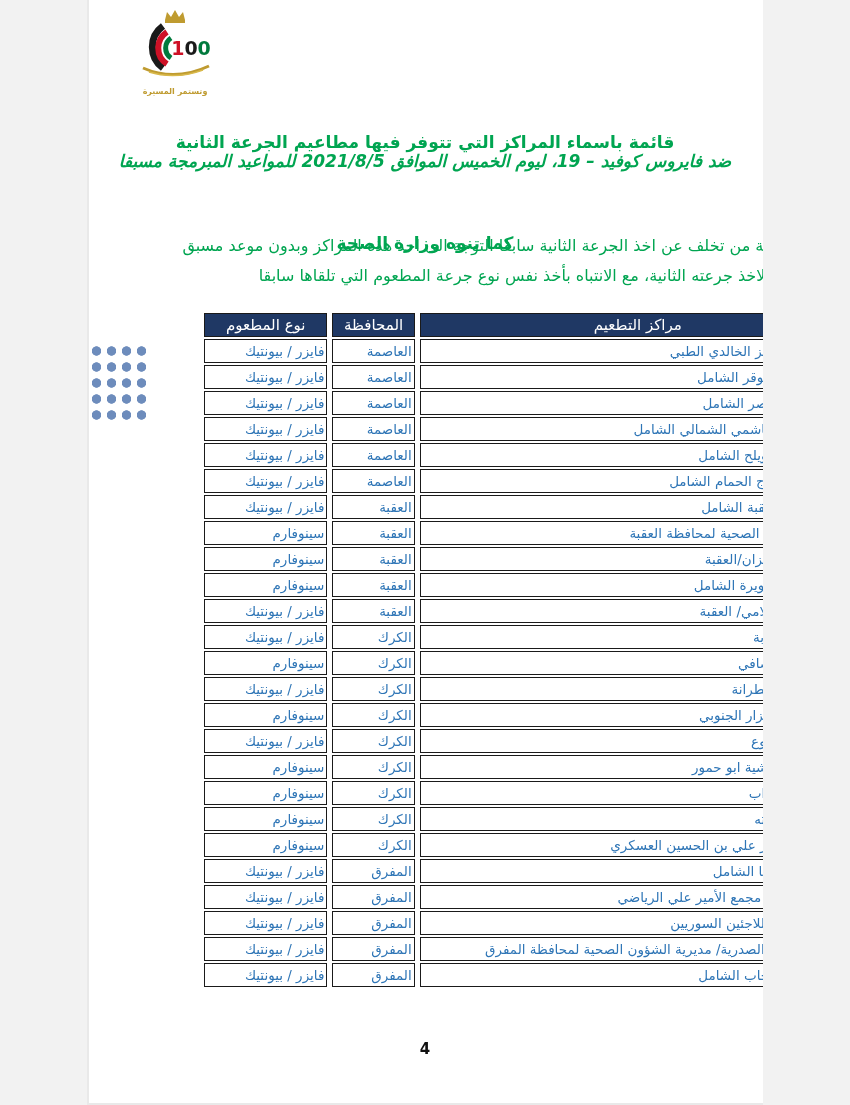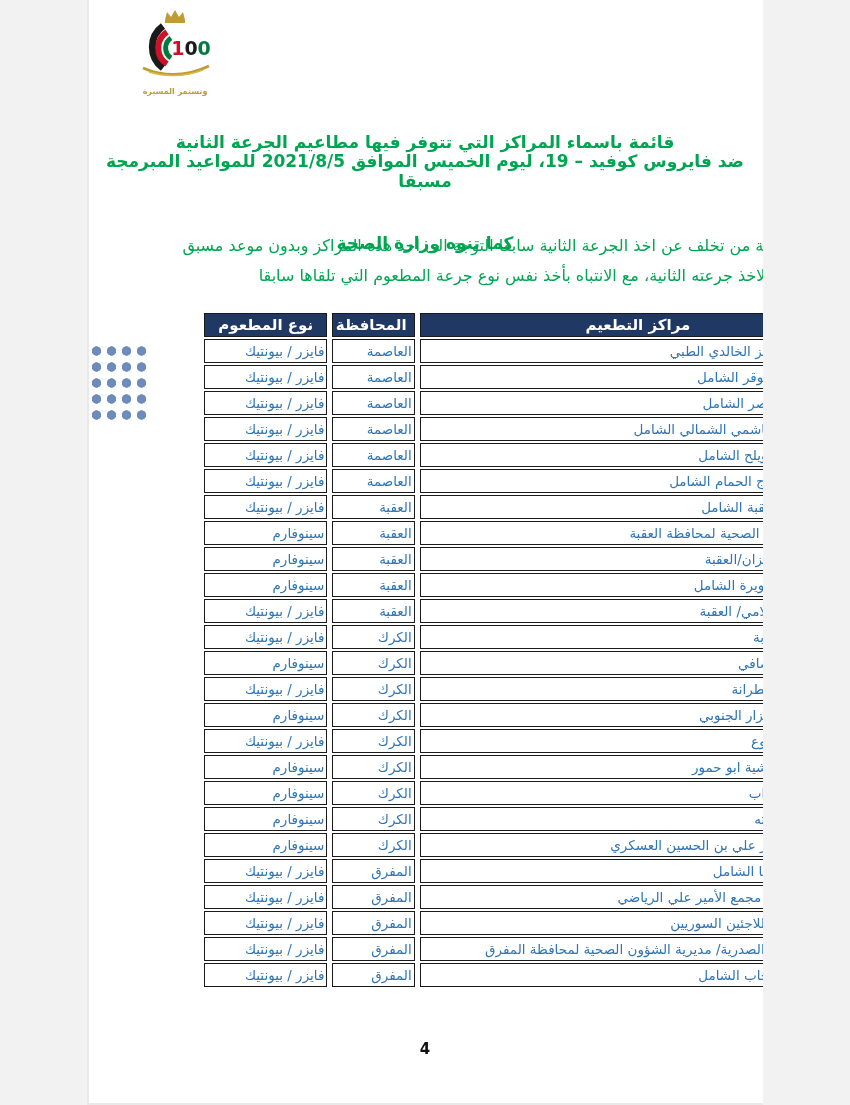--- a/index.html
+++ b/index.html
@@ -9,29 +9,29 @@
     box-shadow:inset 2px -2px 0 #e9e9e9;
   }
   
   .logo-centennial{position:absolute;left:42px;top:6px;width:92px;height:92px;text-align:center;}
   .logo-centennial .cap{font-size:8px;font-weight:bold;color:#bf9b30;margin-top:-3px;letter-spacing:.5px;}
   .logo-crest{position:absolute;left:716px;top:2px;width:96px;height:92px;text-align:center;}
   .logo-crest .cap{font-size:14.5px;font-weight:bold;color:var(--body-blue);margin-top:16px;}
   
   .title-line{position:absolute;left:0;width:100%;text-align:center;direction:rtl;
     color:var(--title-green);font-weight:bold;font-size:17px;}
-  .t1{top:100px;margin-top:32px;} .t2{top:151px;} .t3{top:200px;margin-top:33px;}
+  .t1{top:100px;margin-top:32px;} .t2{top:151px;font-style:italic;} .t3{top:200px;margin-top:33px;}
   .notice{position:absolute;top:231px;left:95px;width:660px;direction:rtl;text-align:center;
     color:var(--title-green);font-weight:normal;font-size:16px;line-height:30px;}
   
   .tbl-wrap{position:absolute;top:311px;left:112px;width:662px;}
   table{width:662px;table-layout:fixed;border-collapse:separate;border-spacing:5px 2px;direction:rtl;}
   col.c-name{width:435px;} col.c-gov{width:82px;} col.c-vac{width:123px;}
   th,td{border:1px solid #1a1a1a;height:22px;padding:0 7px;overflow:hidden;white-space:nowrap;}
-  th{background:var(--navy);color:#ffffff;font-weight:bold;font-size:15px;text-align:center;}
+  th{background:var(--navy);color:#ffffff;font-weight:normal;font-size:15px;text-align:center;}
   td{color:var(--body-blue);font-size:13.5px;}
   td.name{text-align:right;}
   td.gov,td.vac{text-align:right;padding:0 2px;}
   
   .dots{position:absolute;width:60px;height:80px;
     background-image:radial-gradient(circle,var(--dot-color) 4.4px,transparent 5px);
     background-size:15px 16px;background-position:0 0;}
   .dots-left{left:2px;top:343px;}
   .dots-right{left:792px;top:887px;}
   .page-num{position:absolute;top:1040px;left:0;width:100%;text-align:center;

